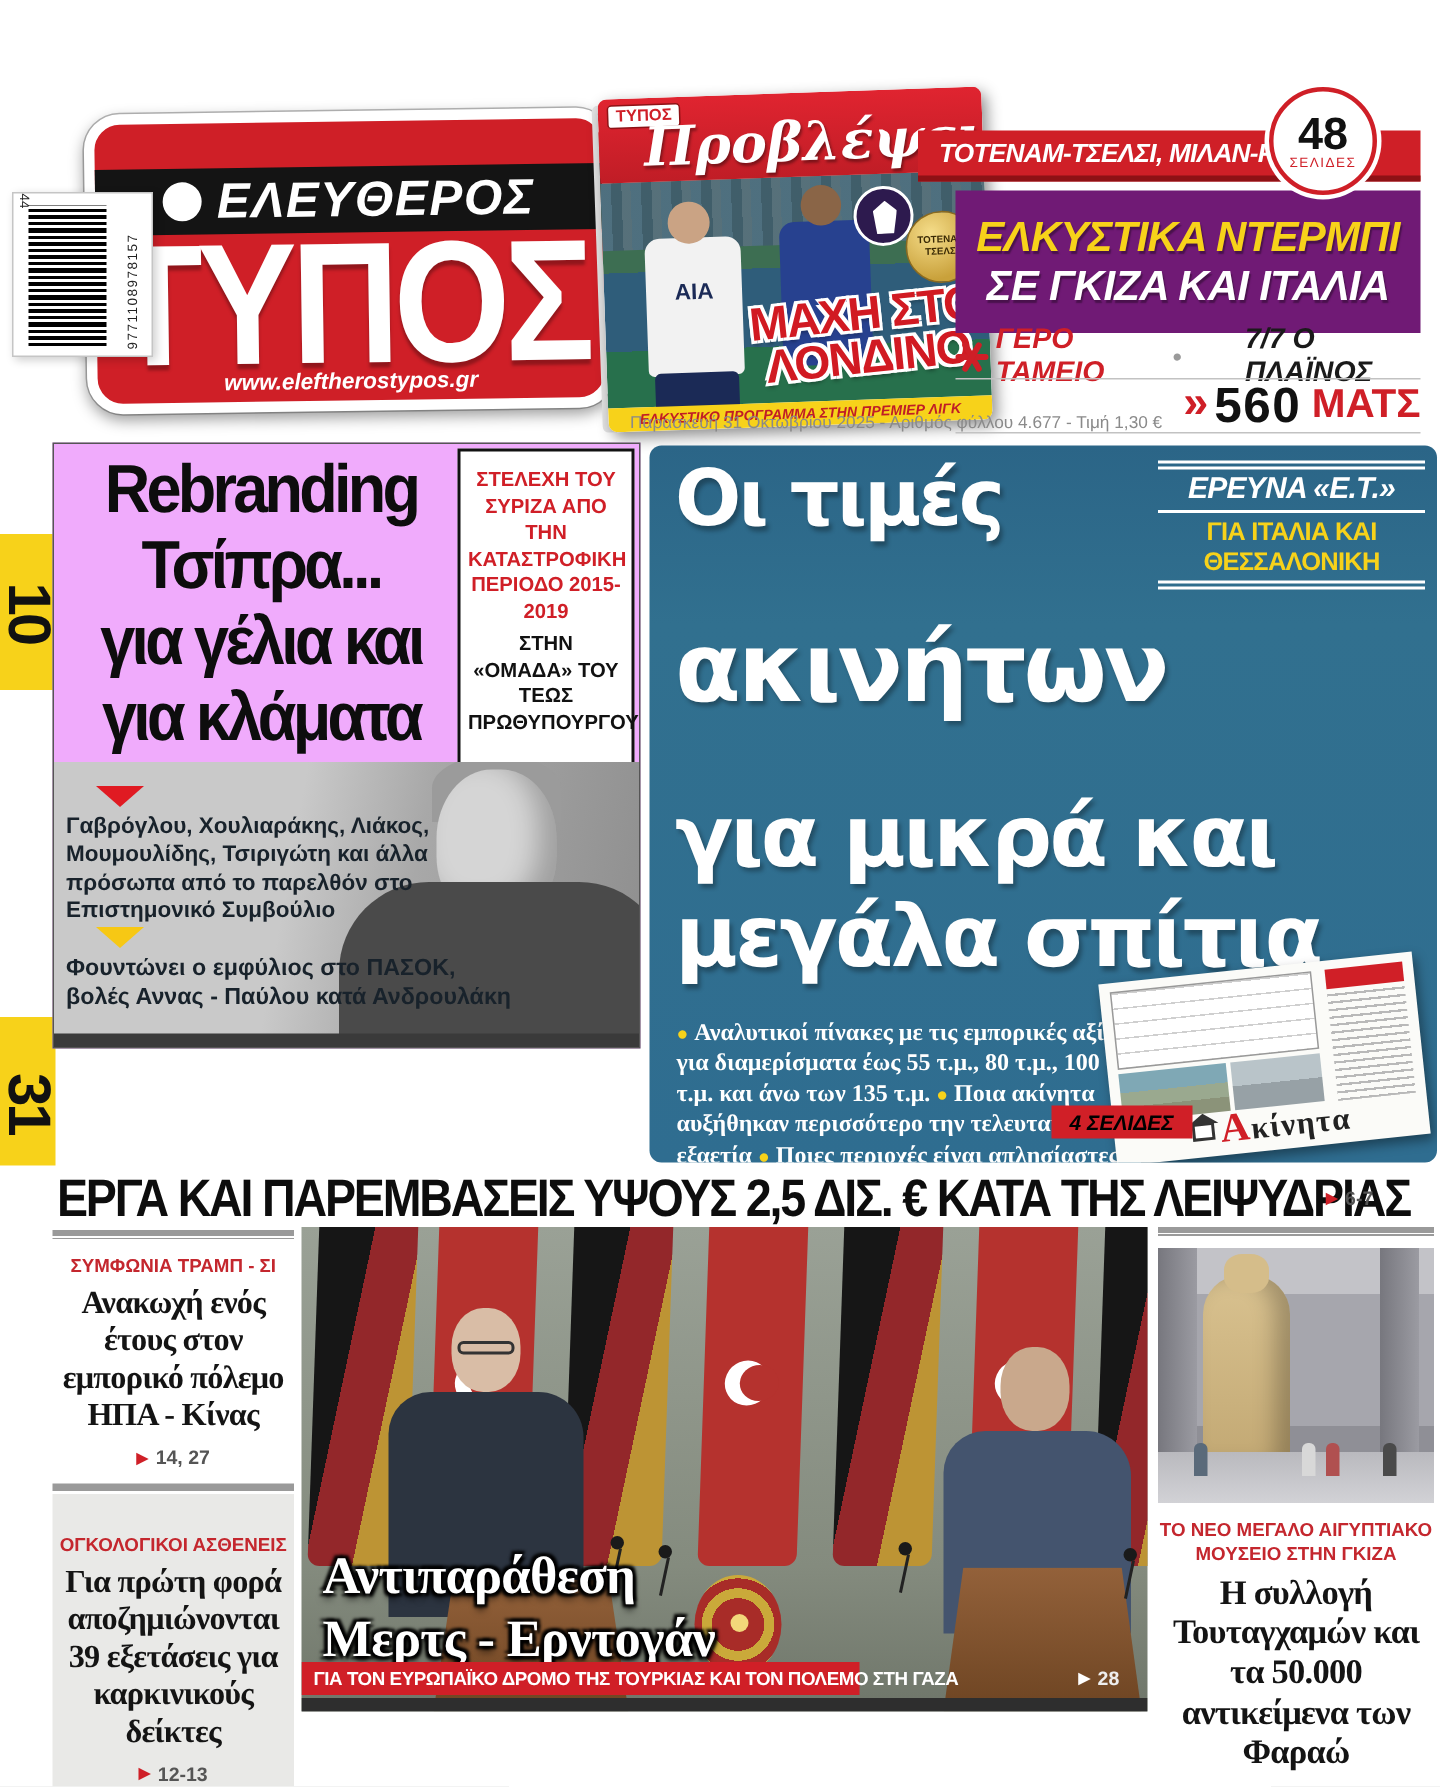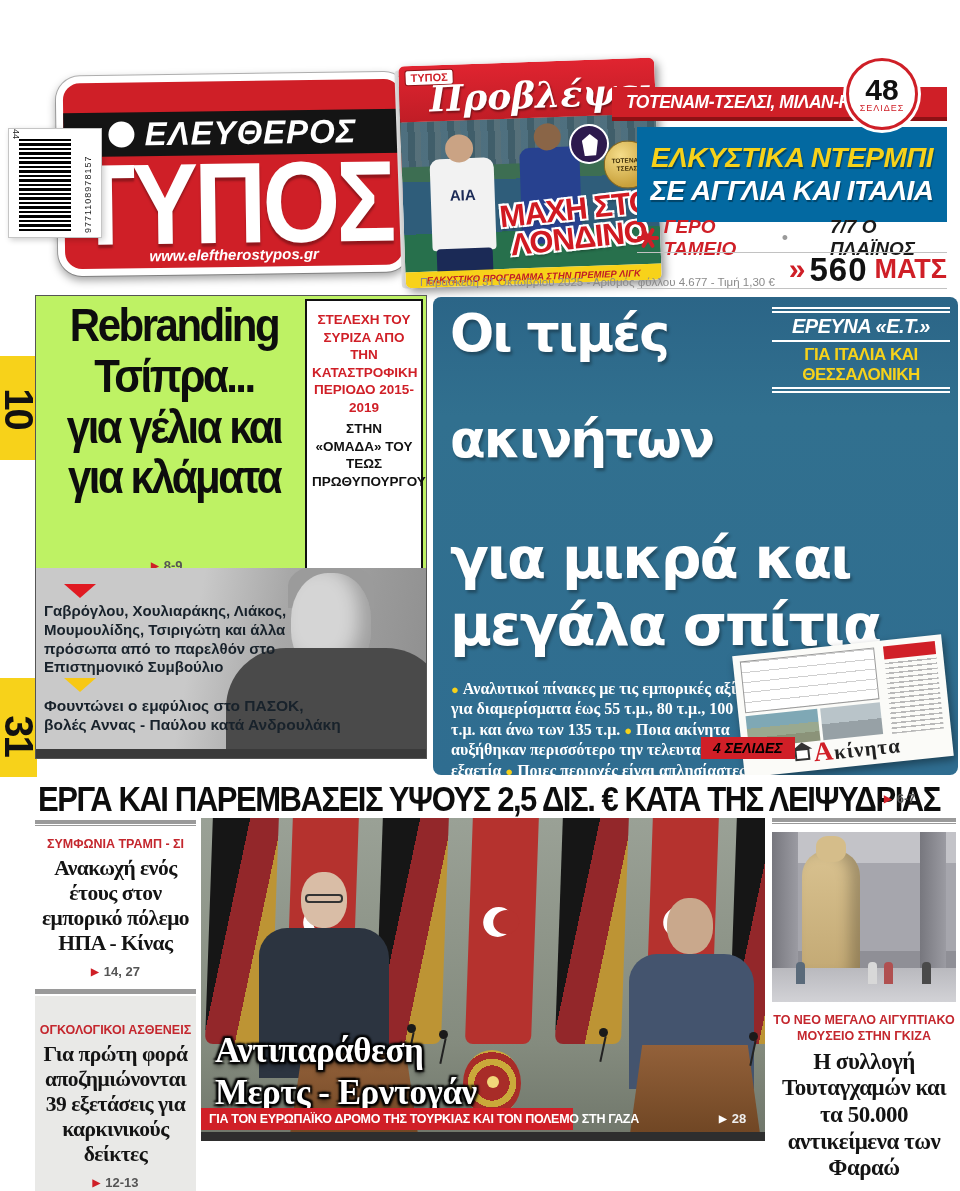--- a/index.html
+++ b/index.html
@@ -59,21 +59,21 @@
             align-items:center;justify-content:center;color:#c01d26;font-weight:bold;font-style:italic;font-size:9.5px;}
   
   .strip48{position:absolute;left:612px;top:87px;width:335px;height:34px;background:#cf1f27;
            border-bottom:4px solid #8e1115;display:flex;align-items:center;}
   .strip48 span{color:#fff;font-weight:bold;font-style:italic;font-size:17.5px;margin-left:14px;letter-spacing:-0.5px;}
   .badge48{position:absolute;left:846px;top:58px;width:72px;height:72px;border-radius:50%;background:#fff;
            border:3px solid #cf1f27;box-shadow:0 0 0 3px #fff;display:flex;flex-direction:column;
            align-items:center;justify-content:center;z-index:3;}
   .badge48 .n{font-size:30px;font-weight:bold;color:#111;line-height:.9;}
   .badge48 .l{font-size:9px;color:#cf1f27;letter-spacing:1px;}
-  .bluebox{position:absolute;left:637px;top:127px;width:310px;height:95px;background:#0369a1;
+  .bluebox{position:absolute;left:637px;top:127px;width:310px;height:95px;background:#701a75;
            display:flex;flex-direction:column;align-items:center;justify-content:center;text-align:center;}
   .bluebox .l1{color:#f7d21a;font-weight:bold;font-style:italic;font-size:28px;line-height:1.15;
                text-shadow:1px 2px 1px rgba(0,0,0,.35);letter-spacing:-0.5px;}
   .bluebox .l2{color:#fff;font-weight:bold;font-style:italic;font-size:28px;line-height:1.15;
                text-shadow:1px 2px 1px rgba(0,0,0,.35);letter-spacing:-0.5px;}
   .subline{position:absolute;left:637px;top:224px;width:310px;height:28px;display:flex;align-items:center;}
   .star-icon{position:relative;width:22px;height:22px;margin-right:8px;}
   .star-icon i{position:absolute;left:0;top:9px;width:22px;height:4px;background:#cf1f27;border-radius:2px;}
   .star-icon i:nth-child(2){transform:rotate(60deg);}
   .star-icon i:nth-child(3){transform:rotate(120deg);}
@@ -86,21 +86,21 @@
   .matches .arr{color:#cf1f27;font-weight:bold;font-size:30px;margin-right:4px;line-height:1;}
   .matches .num{color:#111;font-weight:bold;font-size:33px;letter-spacing:1px;line-height:1;}
   .matches .lbl{color:#cf1f27;font-weight:bold;font-size:27px;margin-left:7px;line-height:1;}
   .dateline{position:absolute;left:420px;top:276px;font-size:11.5px;color:#8a8a8a;}
   
   .tab{position:absolute;left:0;width:37px;background:#f7d21a;display:flex;align-items:center;justify-content:center;}
   .tab span{font-size:40px;font-weight:bold;color:#111;transform:rotate(90deg);letter-spacing:-2px;}
   .tab1{top:356px;height:104px;}
   .tab2{top:678px;height:114px;}
   
-  .leftlead{position:absolute;left:35px;top:295px;width:392px;height:464px;background:#bef264;
+  .leftlead{position:absolute;left:35px;top:295px;width:392px;height:404px;background:#f0abfc;
             border:1px solid #555;}
   .ll-h{position:absolute;left:4px;top:4px;width:268px;text-align:center;font-weight:bold;color:#0d0d0d;
         font-size:42px;line-height:1.12;letter-spacing:-2.5px;transform:scaleY(1.08);transform-origin:top;}
   .pref{display:flex;align-items:center;gap:5px;font-size:13px;color:#555;font-weight:bold;}
   .pref .pa{color:#cf1f27;font-size:10px;}
   .ll-pref{position:absolute;left:115px;top:262px;}
   .ll-side{position:absolute;right:3px;top:3px;width:118px;height:282px;border:2px solid #111;background:#fff;
            padding:10px 5px 0 5px;box-sizing:border-box;text-align:center;}
   .ll-side .r{color:#d01f27;font-weight:bold;font-size:13.5px;line-height:1.3;}
   .ll-side .b{color:#111;font-weight:bold;font-size:13.5px;line-height:1.3;margin-top:4px;}
@@ -122,21 +122,21 @@
   
   .mainlead{position:absolute;left:433px;top:297px;width:525px;height:478px;border-radius:8px;
             background:linear-gradient(#2b6587,#31708f 25%,#2f6d90);overflow:hidden;}
   .rtag{position:absolute;right:8px;top:8px;width:178px;text-align:center;}
   .rtag .rule{height:2px;background:#fff;margin:2px 0;}
   .rtag .t{color:#fff;font-weight:bold;font-style:italic;font-size:20px;margin:2px 0;letter-spacing:-0.5px;}
   .rtag .s{color:#f7d21a;font-weight:bold;font-size:17px;line-height:1.15;margin:3px 0;letter-spacing:-0.5px;}
   .mh{position:absolute;left:17px;color:#fff;font-family:"DejaVu Sans",sans-serif;font-weight:bold;
       text-shadow:2px 3px 3px rgba(0,0,0,.3);letter-spacing:-2px;}
   .mh1{top:6px;font-size:52px;}
-  .mh2{top:112px;font-size:52px;}
+  .mh2{top:112px;font-size:64px;}
   .mh3{top:228px;font-size:57px;}
   .mh4{top:295px;font-size:57px;}
   .bullets{position:absolute;left:18px;top:382px;width:302px;margin:0;
            font-family:"Liberation Serif",serif;font-weight:bold;font-size:16px;line-height:1.28;color:#fff;}
   .bdot{color:#f7d21a;font-size:13px;margin-right:4px;}
   .badge4{position:absolute;left:268px;top:440px;background:#d01f27;color:#000000;font-weight:bold;
           font-style:italic;font-size:14px;padding:3px 12px;z-index:4;}
   .insert{position:absolute;right:10px;bottom:8px;width:210px;height:122px;background:#fbfbf8;
           transform:rotate(-6deg);box-shadow:2px 4px 8px rgba(0,0,0,.4);z-index:3;}
   .ins-table{position:absolute;left:7px;top:6px;width:135px;height:52px;border:1px solid #999;
@@ -272,21 +272,21 @@
 
   <div class="strip48" data-name="sports-strip">
     <span data-name="sports-strip-title">ΤΟΤΕΝΑΜ-ΤΣΕΛΣΙ, ΜΙΛΑΝ-ΡΟΜΑ</span>
   </div>
   <div class="badge48" data-name="pages-count-badge">
     <div class="n" data-name="pages-count-number">48</div>
     <div class="l" data-name="pages-count-label">ΣΕΛΙΔΕΣ</div>
   </div>
   <div class="bluebox" data-name="derby-promo-box">
     <div class="l1" data-name="derby-line1">ΕΛΚΥΣΤΙΚΑ ΝΤΕΡΜΠΙ</div>
-    <div class="l2" data-name="derby-line2">ΣΕ ΑΓΓΛΙΑ ΚΑΙ ΙΤΑΛΙΑ</div>
+    <div class="l2" data-name="derby-line2">ΣΕ ΓΚΙΖΑ ΚΑΙ ΙΤΑΛΙΑ</div>
   </div>
   <div class="subline" data-name="promo-subline">
     <div class="star-icon" data-name="starburst-icon">
         <i></i>
         <i></i>
         <i></i>
       </div>
     <span class="red" data-name="subline-left">ΓΕΡΟ ΤΑΜΕΙΟ</span>
     <span class="dot" data-name="separator-dot-icon">•</span>
     <span class="blk" data-name="subline-right">7/7 Ο ΠΛΑΪΝΟΣ</span>

